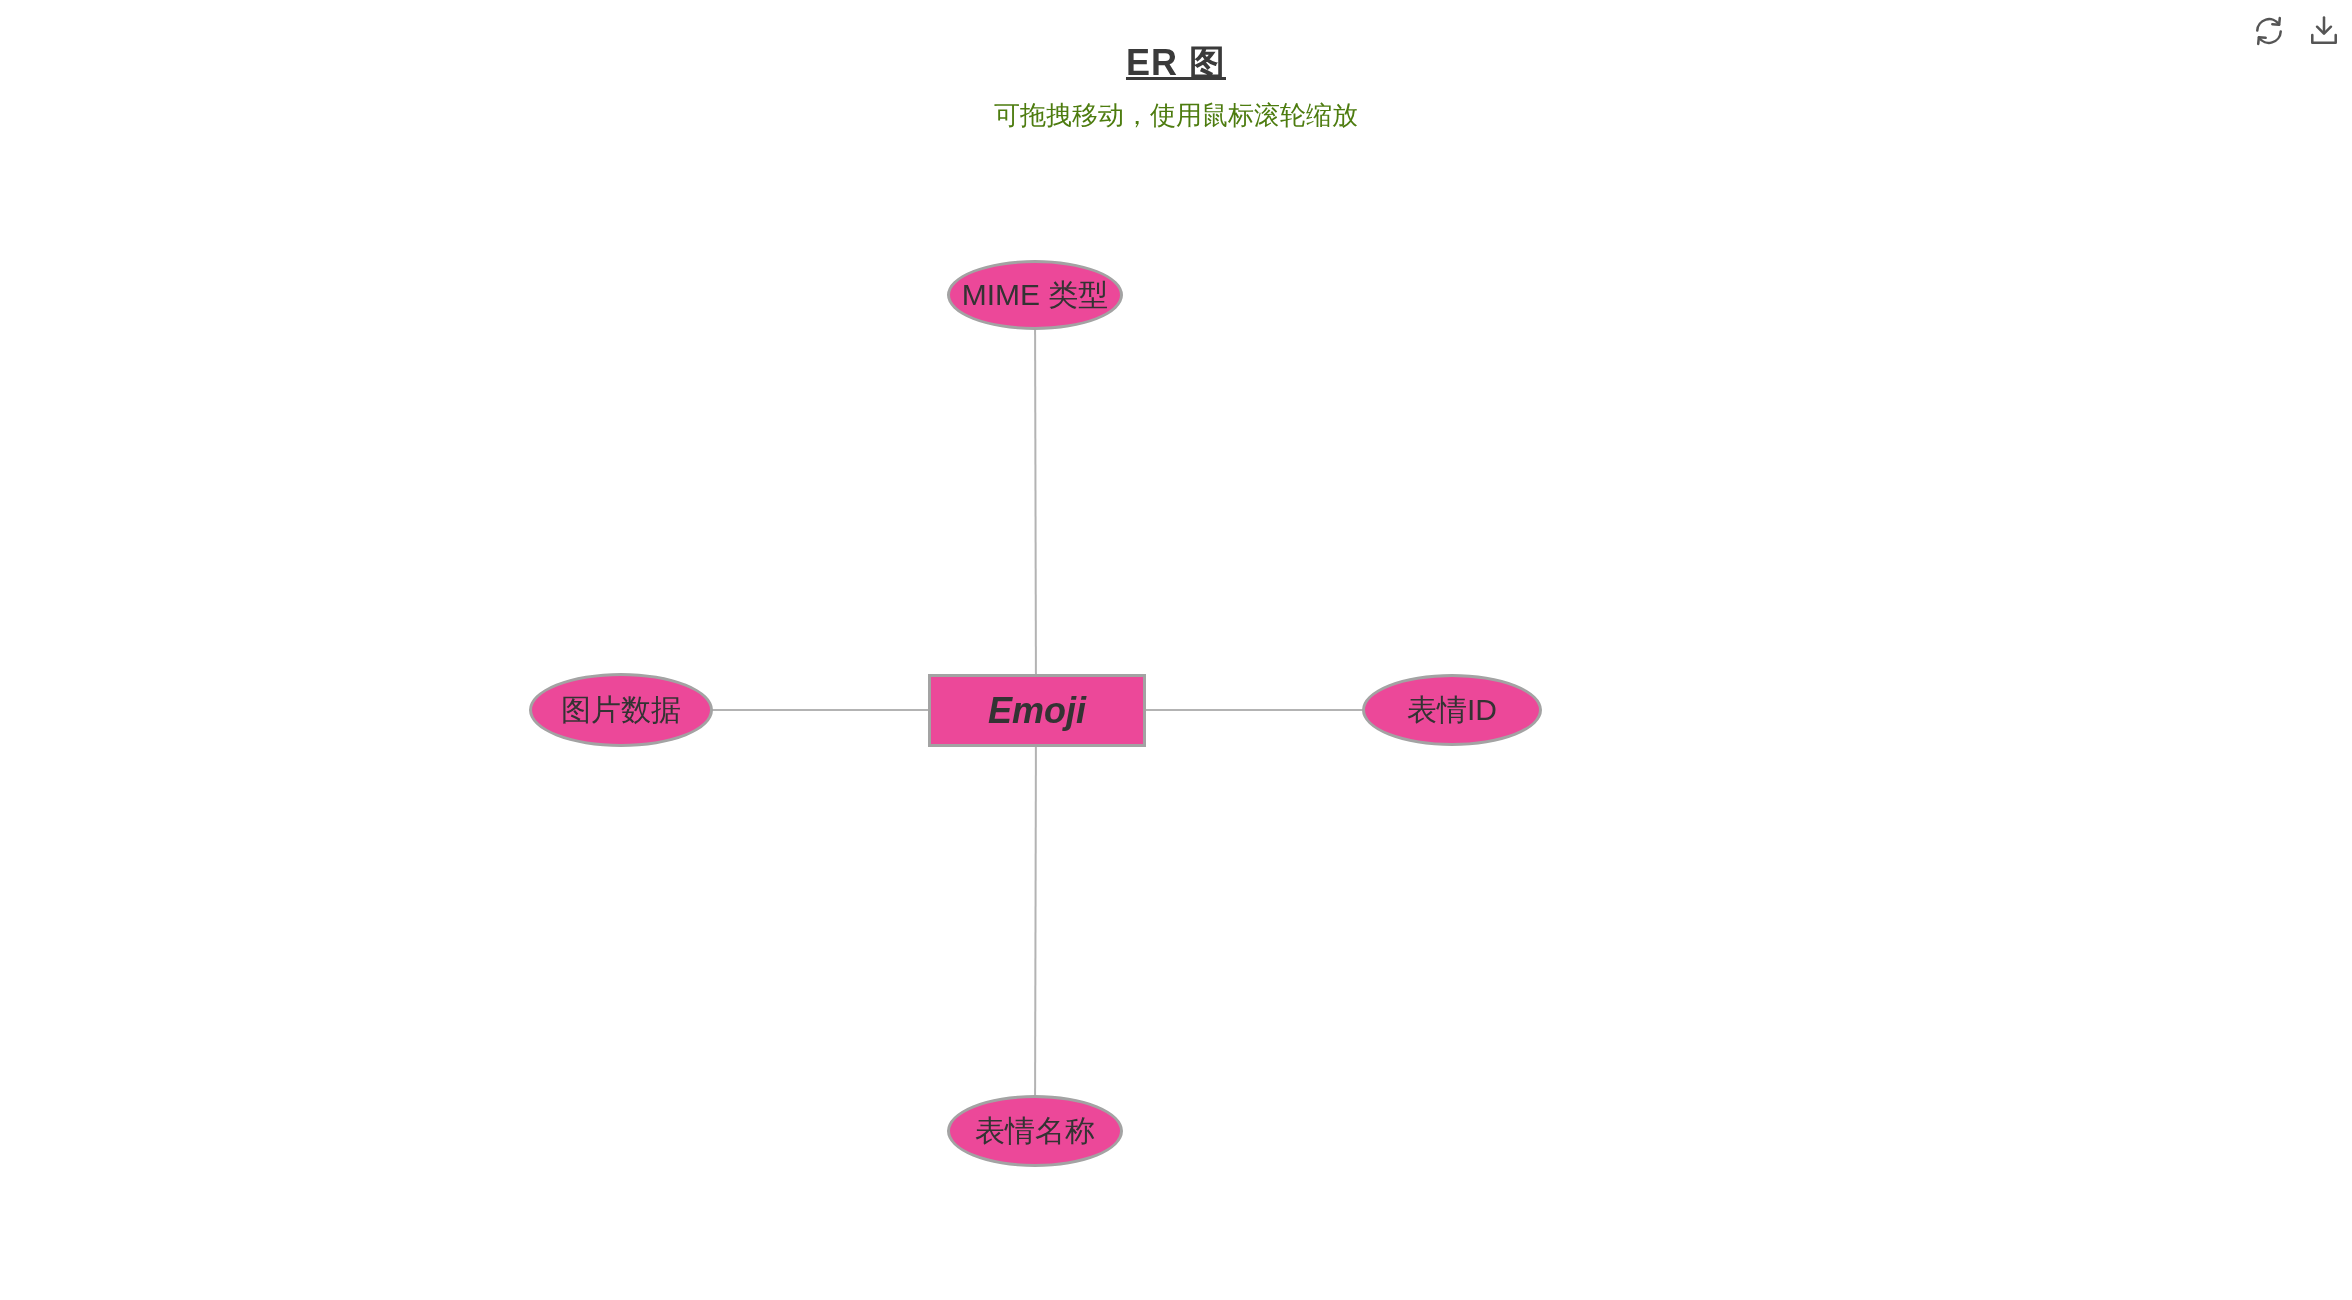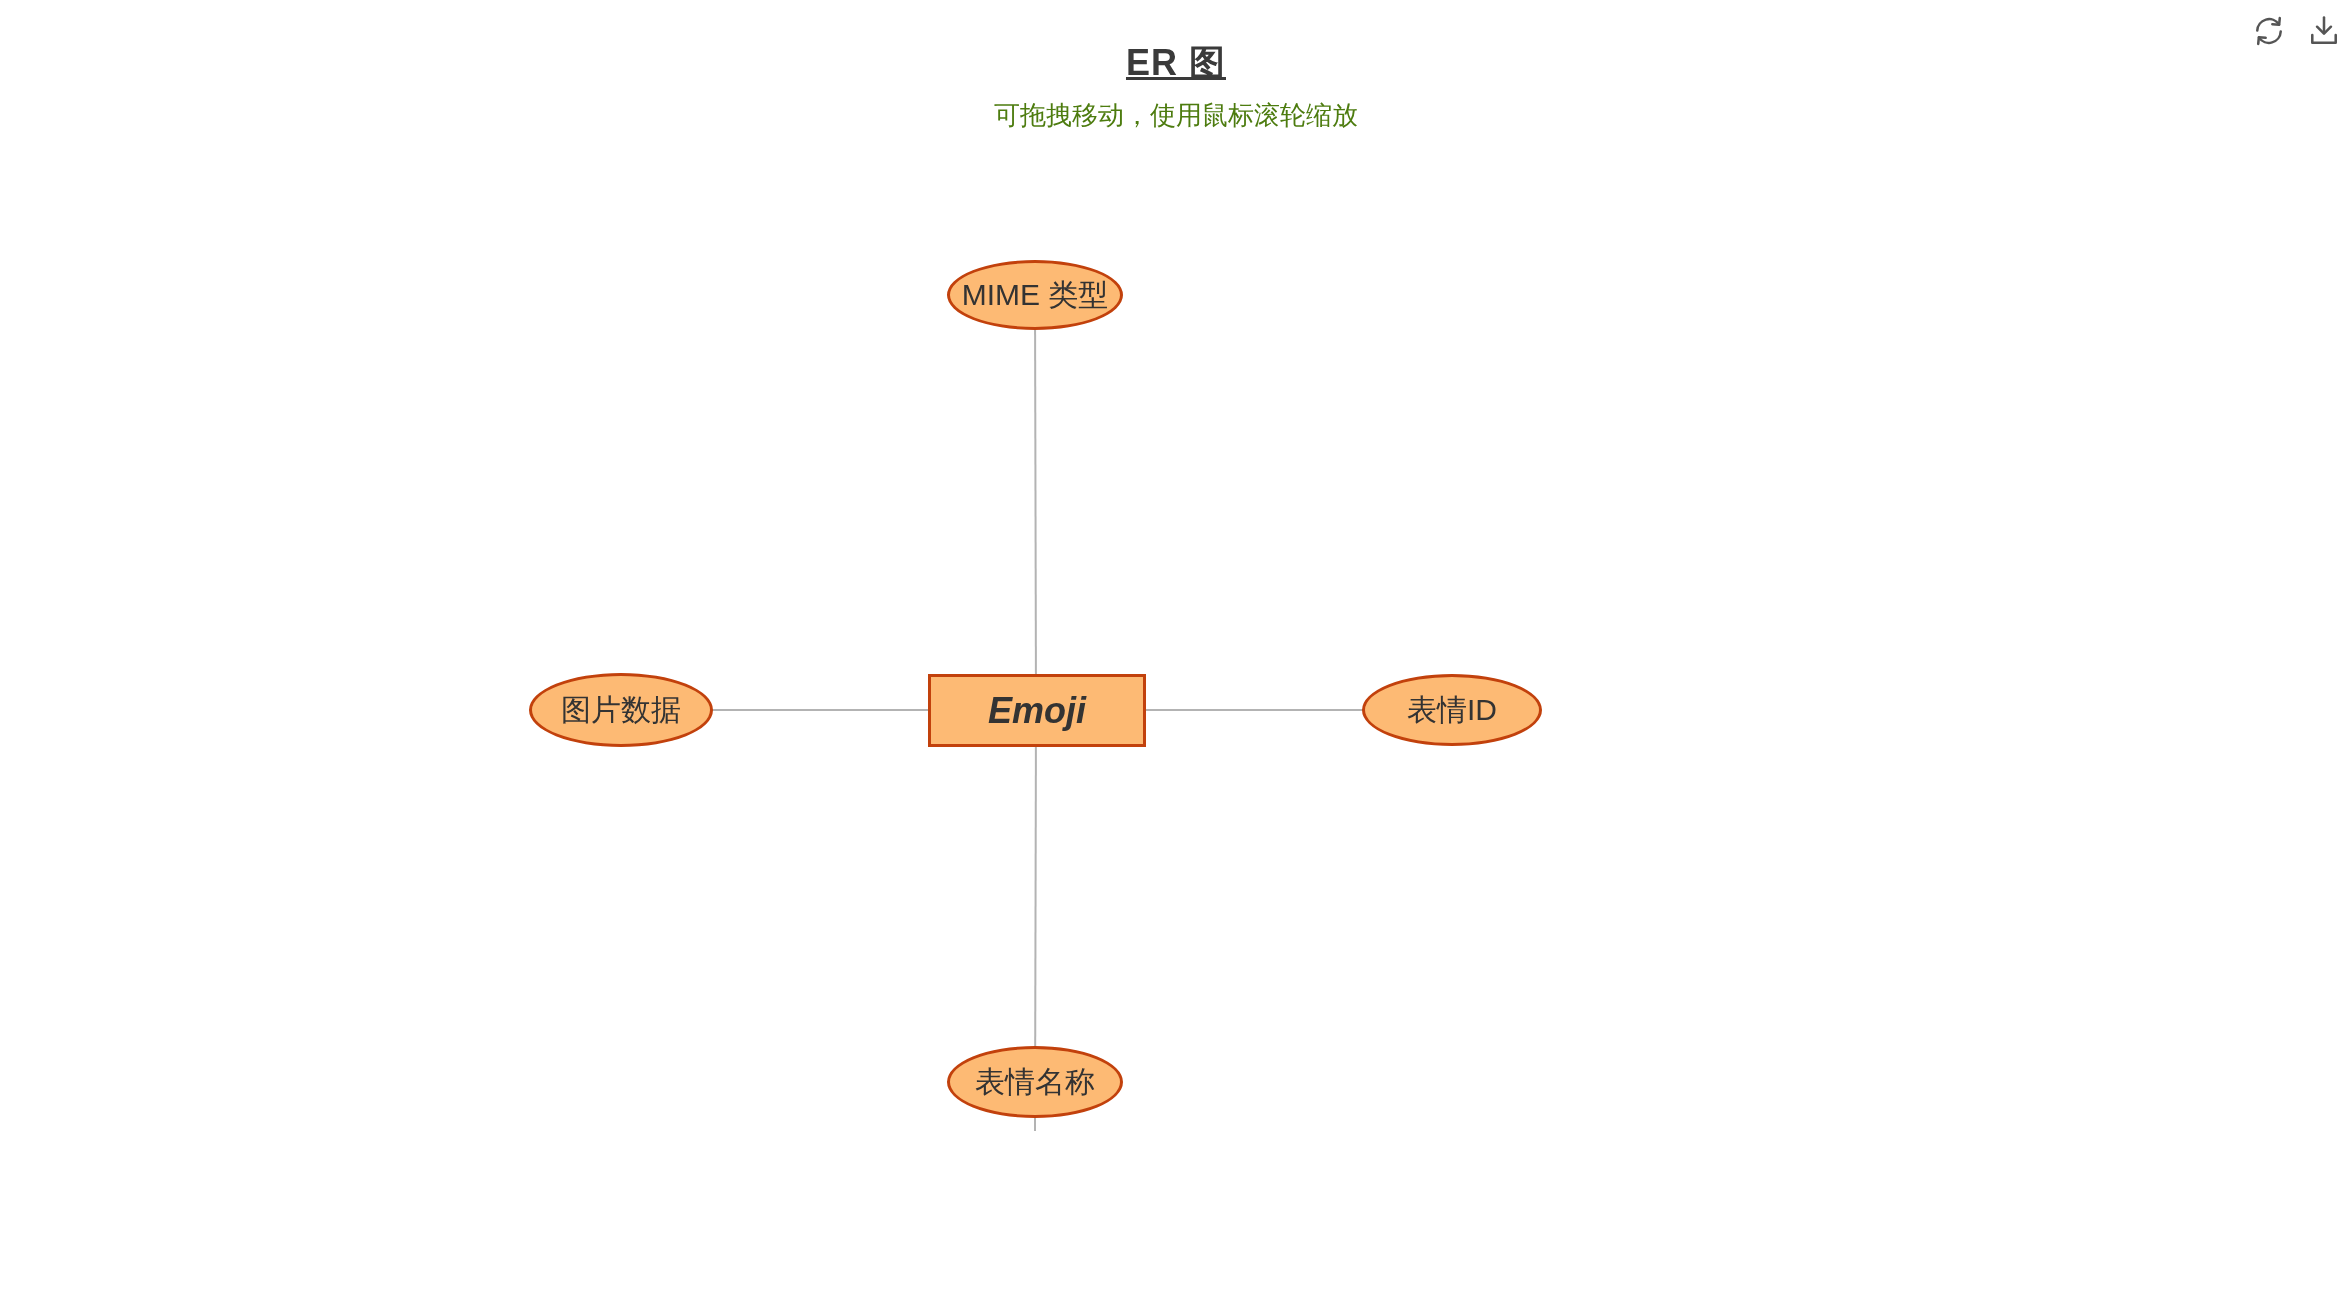--- a/index.html
+++ b/index.html
@@ -74,40 +74,40 @@
     position: absolute;
     inset: 0;
     pointer-events: none;
   }
   .node {
     position: absolute;
     box-sizing: border-box;
     display: flex;
     align-items: center;
     justify-content: center;
-    background: #fdba74;
-    border: 3px solid #c2410c;
+    background: #ec4899;
+    border: 3px solid #a3a3a3;
     color: #333333;
     font-size: 30px;
     line-height: 1;
     cursor: move;
     user-select: none;
     white-space: nowrap;
   }
   .node--entity {
     left: 928px; top: 674px; width: 218px; height: 73px;
     font-size: 36px;
     font-weight: 700;
     font-style: italic;
   }
   .node--ellipse { border-radius: 50%; }
   .node--top    { left: 947px;  top: 260px;  width: 176px; height: 70px; }
   .node--left   { left: 529px;  top: 673px;  width: 184px; height: 74px; }
   .node--right  { left: 1362px; top: 674px;  width: 180px; height: 72px; }
-  .node--bottom { left: 947px;  top: 1046px; width: 176px; height: 72px; }
+  .node--bottom { left: 947px;  top: 1095px; width: 176px; height: 72px; }
 </style>
 </head>
 <body>
 
 <div class="page">
 
   <div class="header">
     <div class="title">ER 图</div>
     <div class="subtitle">可拖拽移动，使用鼠标滚轮缩放</div>
   </div>

